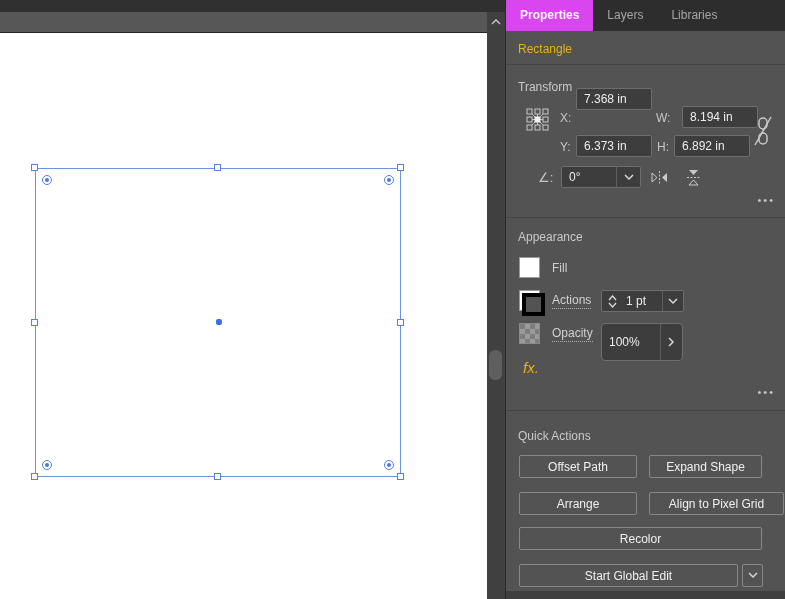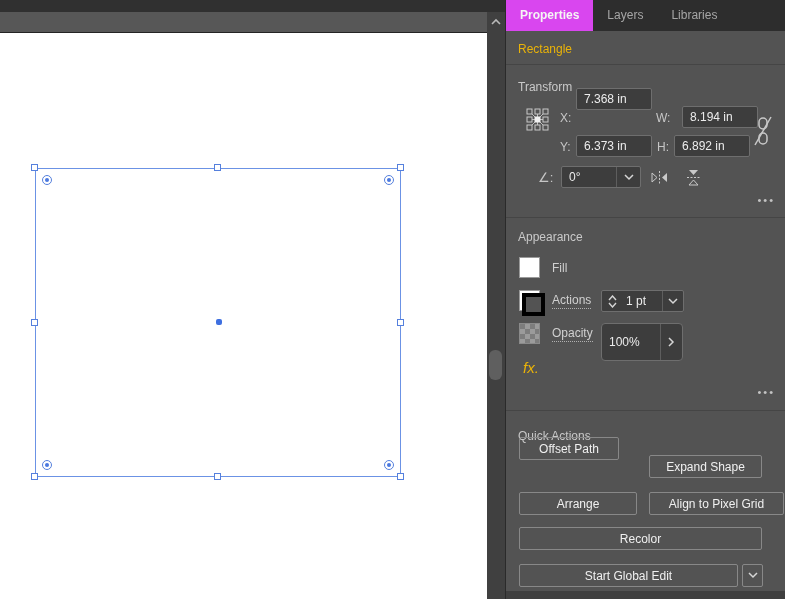--- a/index.html
+++ b/index.html
@@ -71,21 +71,21 @@
   .sg-val { width: 40px; display: flex; align-items: center; color: #ececec; padding-left: 4px; }
   .sg-chev { width: 21px; display: flex; align-items: center; justify-content: center; border-left: 1px solid #5e5e5e; }
 
   .opacity-group { position: absolute; left: 95px; top: 323px; height: 38px; background: #3d3d3d; border: 1px solid #6e6e6e; border-radius: 4px; display: flex; align-items: stretch; }
   .og-val { width: 58px; display: flex; align-items: center; color: #ececec; padding-left: 7px; }
   .og-arrow { width: 22px; display: flex; align-items: center; justify-content: center; border-left: 1px solid #5e5e5e; }
 
   .fx { position: absolute; left: 17px; top: 359px; color: #eab308; font-size: 15px; font-style: italic; }
 
   .qa-btn { position: absolute; height: 23px; background: transparent; border: 1px solid #888888; border-radius: 2px; color: #f0f0f0; font-size: 12px; font-family: "Liberation Sans", sans-serif; display: flex; align-items: center; justify-content: center; cursor: default; }
-  .qa-0 { left: 13px; top: 437px; width: 100px; }
+  .qa-0 { left: 13px; top: 455px; width: 118px; }
   .qa-1 { left: 143px; top: 455px; width: 113px; }
   .qa-2 { left: 13px; top: 492px; width: 118px; }
   .qa-3 { left: 143px; top: 492px; width: 135px; }
   .qa-4 { left: 13px; top: 527px; width: 243px; }
   .qa-5 { left: 13px; top: 564px; width: 219px; }
   .qa-5-chev { left: 236px; top: 564px; width: 21px; }
   .panel-bottom { position: absolute; left: 0; top: 591px; width: 280px; height: 8px; background: #3f3f3f; }
 </style>
 </head>
 <body>

